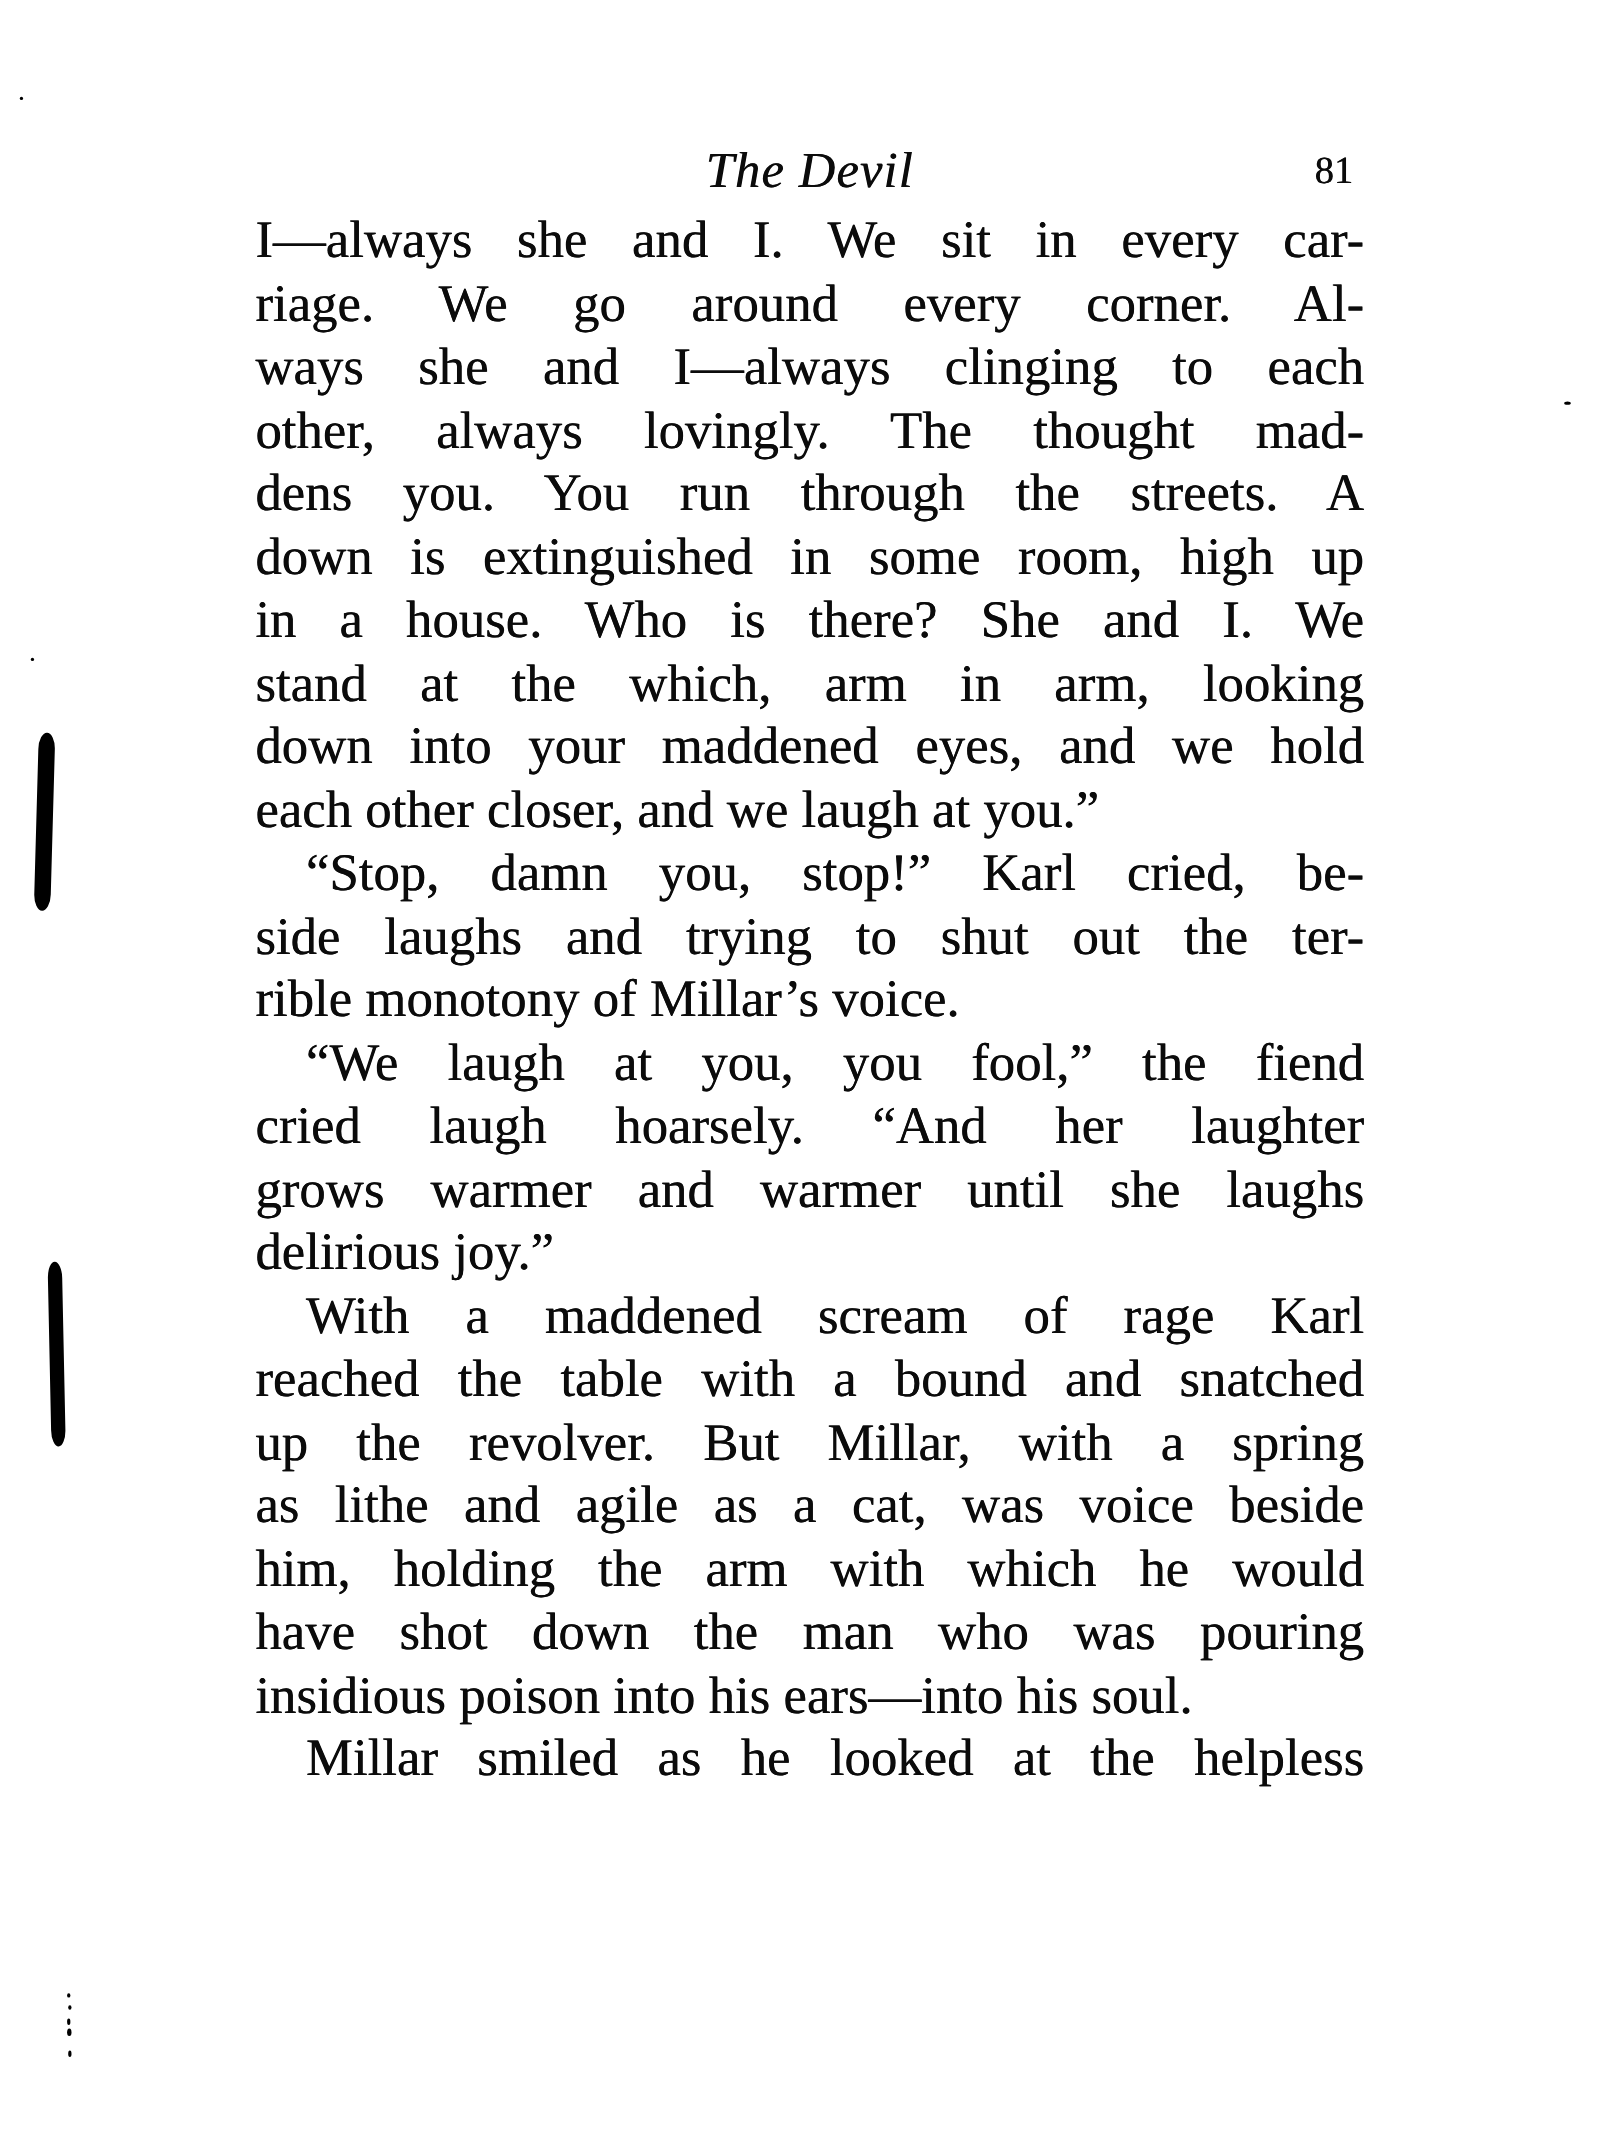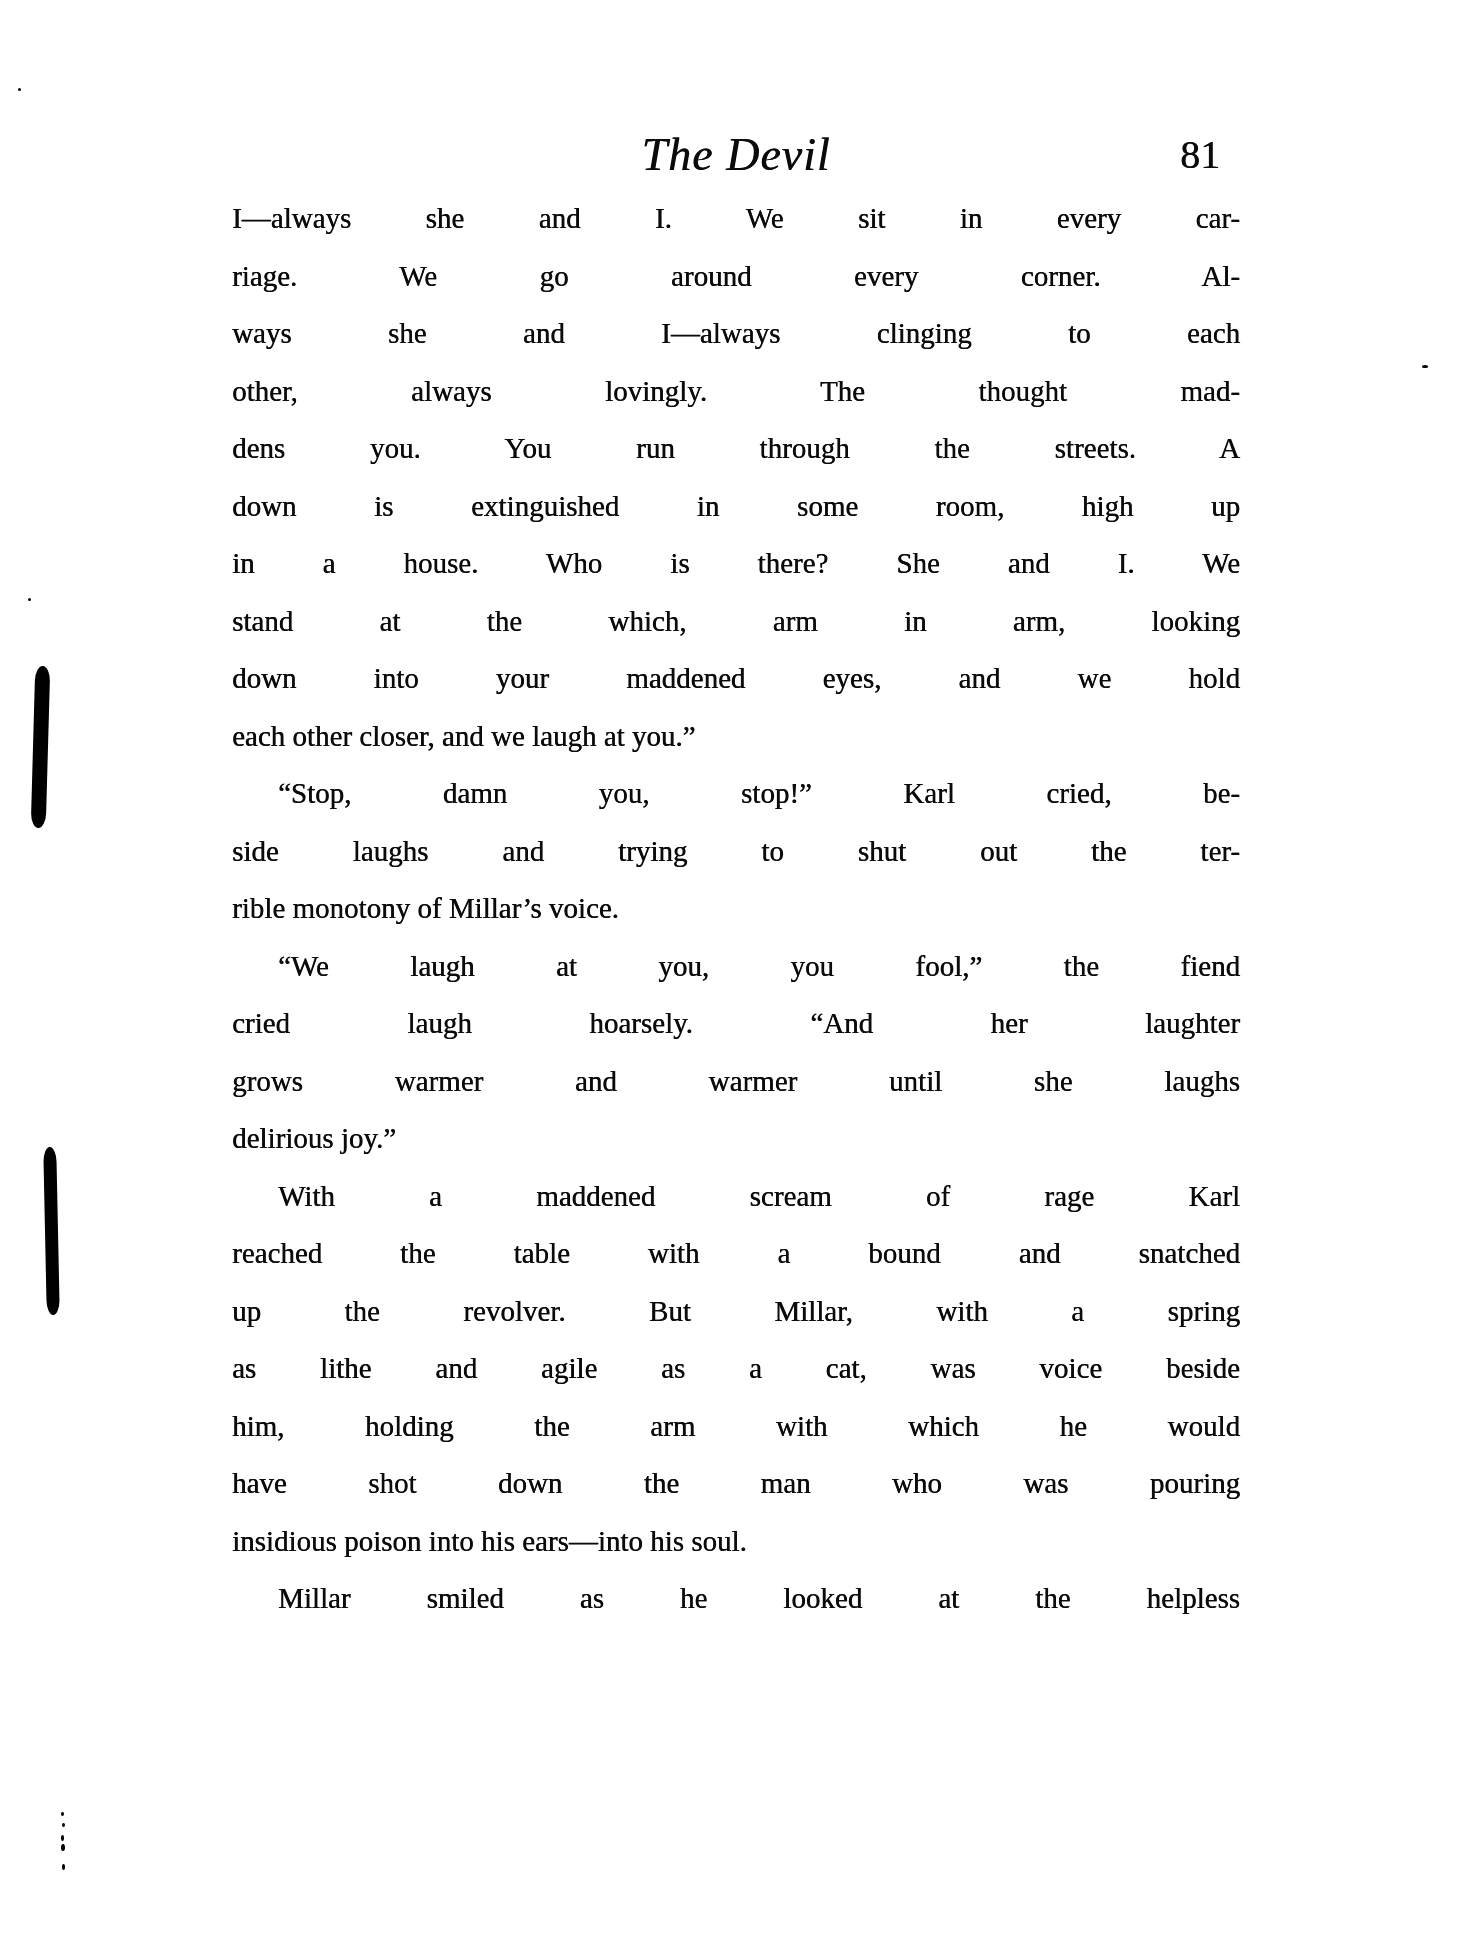--- a/index.html
+++ b/index.html
@@ -26,37 +26,37 @@
   .running-title {
     text-align: center;
     font-style: italic;
     font-size: 46px;
     line-height: 66px;
     letter-spacing: 1px;
     text-shadow: 0.5px 0 0 currentColor;
   }
   .page-number {
     position: absolute;
-    right: 20px;
+    right: 10px;
     top: 0;
-    font-size: 40px;
+    font-size: 35px;
     line-height: 66px;
     text-shadow: 0.5px 0 0 currentColor;
     text-align: center;
   }
 
   
   .text-block {
     position: absolute;
     left: 232px;
     top: 190px;
     width: 1008px;
   }
   .line {
-    font-size: 29px;
+    font-size: 48px;
     height: 57.5px;
     line-height: 57.5px;
     white-space: normal;
     text-shadow: 0.4px 0 0 currentColor;
     font-family: Liberation Serif, serif;
   }
   .line.justify {
     text-align: justify;
     text-align-last: justify;
   }

